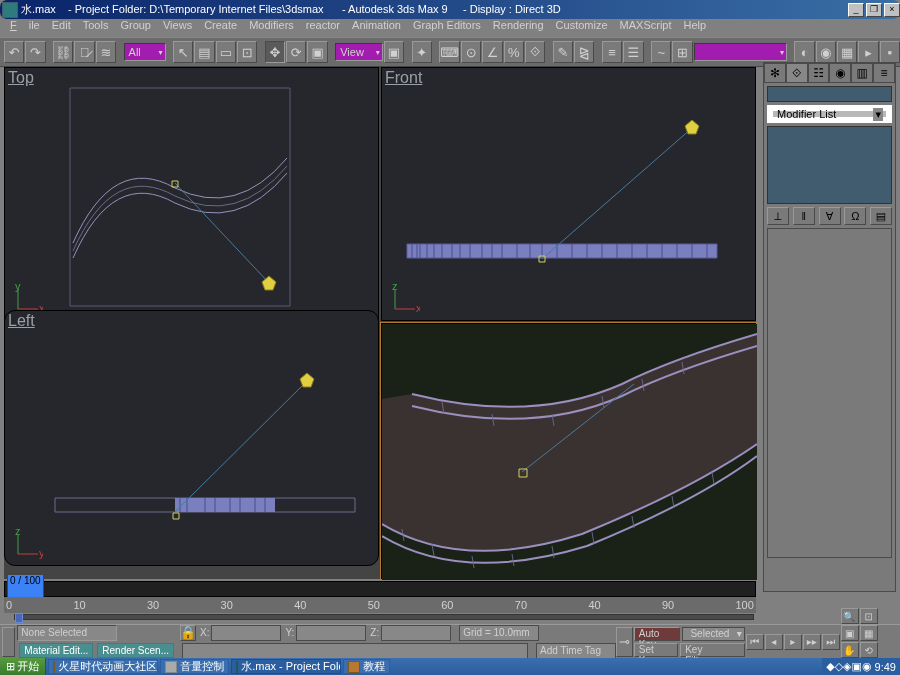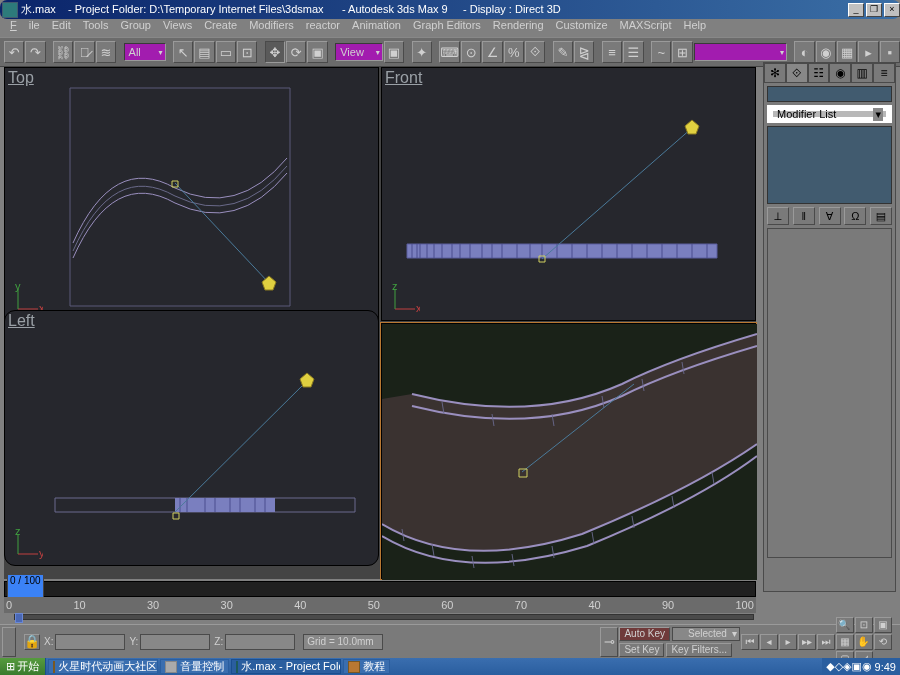--- a/index.html
+++ b/index.html
@@ -45,21 +45,21 @@
 .tick-bar { position: absolute; left: 4px; top: 597px; width: 752px; height: 16px; display: flex; justify-content: space-between; align-items: center; background: #6B6B6B; color: #d0d0d0; font-size: 10px; padding: 0 2px; }
 .tick-row { position: absolute; left: 14px; top: 614px; width: 740px; height: 6px; background: #4a4a4a; border: 1px solid #333; }
 .tick-row .handle { position: absolute; left: 0; top: -2px; width: 8px; height: 10px; background: #4a68b5; border: 1px solid #6a88d5; }
 .status-area { position: absolute; left: 0; bottom: 17px; width: 900px; height: 34px; background: #7a7a7a; border-top: 1px solid #9a9a9a; display: flex; align-items: center; }
 .status-btn { height: 30px; width: 14px; background: #7a7a7a; border: 1px solid; border-color: #9a9a9a #4a4a4a #4a4a4a #9a9a9a; margin: 0 2px; }
 .sel-box { width: 100px; height: 16px; background: #888; border: 1px solid; border-color: #4a4a4a #9a9a9a #9a9a9a #4a4a4a; color: #d0d0d0; padding-left: 3px; font-size: 10px; line-height: 14px; }
 .coord { height: 16px; background: #888; border: 1px solid #4a4a4a; color: #d0d0d0; font-size: 10px; display: inline-flex; align-items: center; padding: 0 3px; margin-left: 2px; }
 .coord-label { color: #d0d0d0; font-size: 10px; padding-left: 4px; }
 .key-area { margin-left: auto; display: flex; align-items: center; gap: 1px; padding-right: 4px; }
 .key-btn { height: 14px; background: #7a7a7a; border: 1px solid; border-color: #9a9a9a #4a4a4a #4a4a4a #9a9a9a; color: #d0d0d0; font-size: 10px; padding: 0 4px; }
-.sel-filter { height: 14px; width: 68px; background: #888; border: 1px solid #4a4a4a; color: #d0d0d0; font-size: 10px; padding-left: 15px; line-height: 12px; position: relative; }
+.sel-filter { height: 14px; width: 68px; background: #888; border: 1px solid #4a4a4a; color: #d0d0d0; font-size: 10px; padding-left: 7px; line-height: 12px; position: relative; }
 .sel-filter::after { content: "▾"; position: absolute; right: 2px; }
 .play-btns { display: flex; gap: 1px; }
 .play-btns .tbtn { width: 18px; height: 16px; font-size: 10px; }
 .nav-cube { display: flex; flex-wrap: wrap; width: 60px; gap: 1px; }
 .nav-cube .tbtn { width: 18px; height: 16px; font-size: 10px; }
 .taskbar { position: absolute; left: 0; bottom: 0; width: 900px; height: 17px; background: linear-gradient(to bottom, #3a6eaf, #2a5e9f); display: flex; align-items: center; }
 .start-btn { height: 17px; background: linear-gradient(to bottom, #569b3e, #3a7b2e); color: white; padding: 0 6px; display: flex; align-items: center; gap: 2px; font-size: 10px; border-right: 1px solid #1a4e8f; }
 .task-item { height: 15px; background: #3a6eaf; border: 1px solid #2a5e9f; color: white; font-size: 10px; padding: 0 4px; margin-left: 2px; display: flex; align-items: center; max-width: 110px; overflow: hidden; white-space: nowrap; gap: 3px; }
 .task-item.active { background: #2a5e9f; border-color: #1a4e8f; }
 .task-icon { width: 12px; height: 12px; background: #B87832; border: 1px solid #7a5822; }
@@ -304,30 +304,41 @@
   <span>40</span>
   <span>90</span>
   <span>100</span>
 </div>
 <div class="tick-row">
   <div class="handle"></div>
 </div>
 
 <div class="status-area">
   <span class="status-btn"></span>
+  <div style="display:flex;flex-direction:column;gap:2px">
+    <div class="sel-box">None Selected</div>
+    <div style="display:flex;gap:2px">
+      <span class="task-item" style="background:#4A8F8F;border-color:#3A7F7F">Material Edit...</span>
+      <span class="task-item" style="background:#4A8F8F;border-color:#3A7F7F">Render Scen...</span>
+    </div>
+  </div>
   <div style="display:flex;flex-direction:column;gap:2px;margin-left:6px">
     <div style="display:flex;align-items:center">
       <span class="tbtn" style="width:16px;height:16px">🔒</span>
       <span class="coord-label">X:</span>
       <span class="coord" style="width:70px"></span>
       <span class="coord-label">Y:</span>
       <span class="coord" style="width:70px"></span>
       <span class="coord-label">Z:</span>
       <span class="coord" style="width:70px"></span>
       <span class="coord" style="width:80px;margin-left:8px">Grid = 10.0mm</span>
+    </div>
+    <div style="display:flex;align-items:center">
+      <span class="coord" style="width:346px"></span>
+      <span class="coord" style="width:80px;margin-left:8px">Add Time Tag</span>
     </div>
   </div>
   <div class="key-area">
     <span class="tbtn" style="width:18px;height:30px">⊸</span>
     <div style="display:flex;flex-direction:column;gap:2px">
       <div style="display:flex;gap:2px">
         <span class="key-btn" style="background:#6F3A3A">Auto Key</span>
         <span class="sel-filter">Selected</span>
       </div>
       <div style="display:flex;gap:2px">

